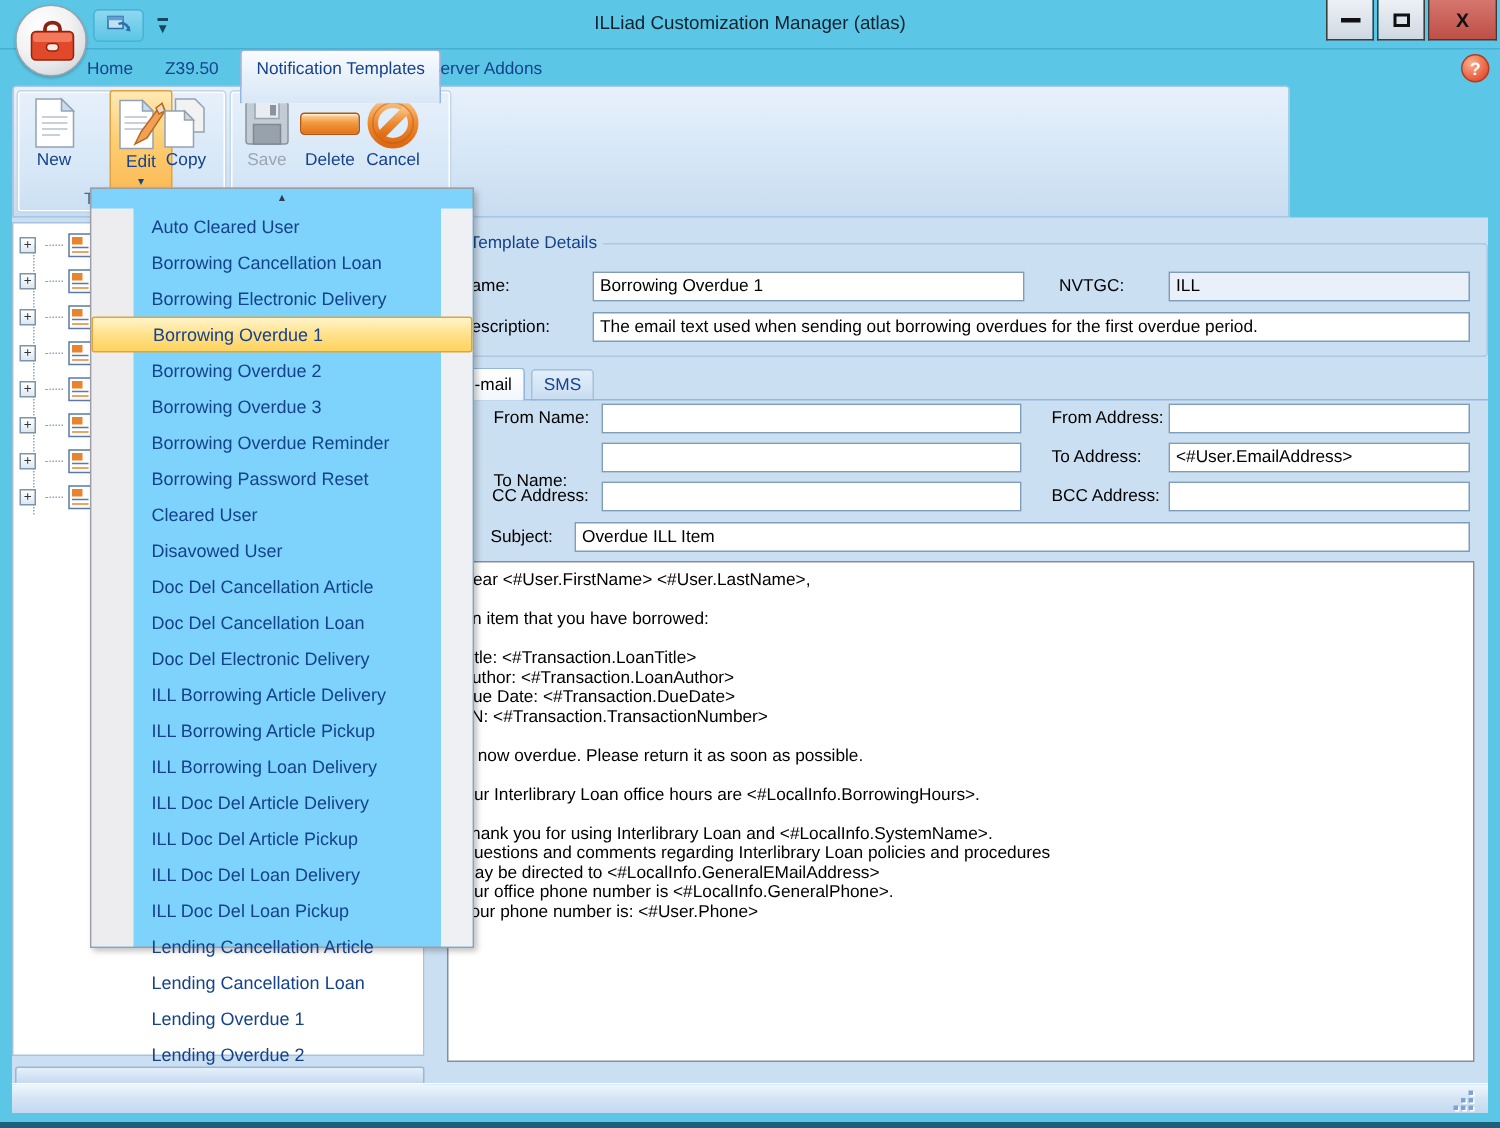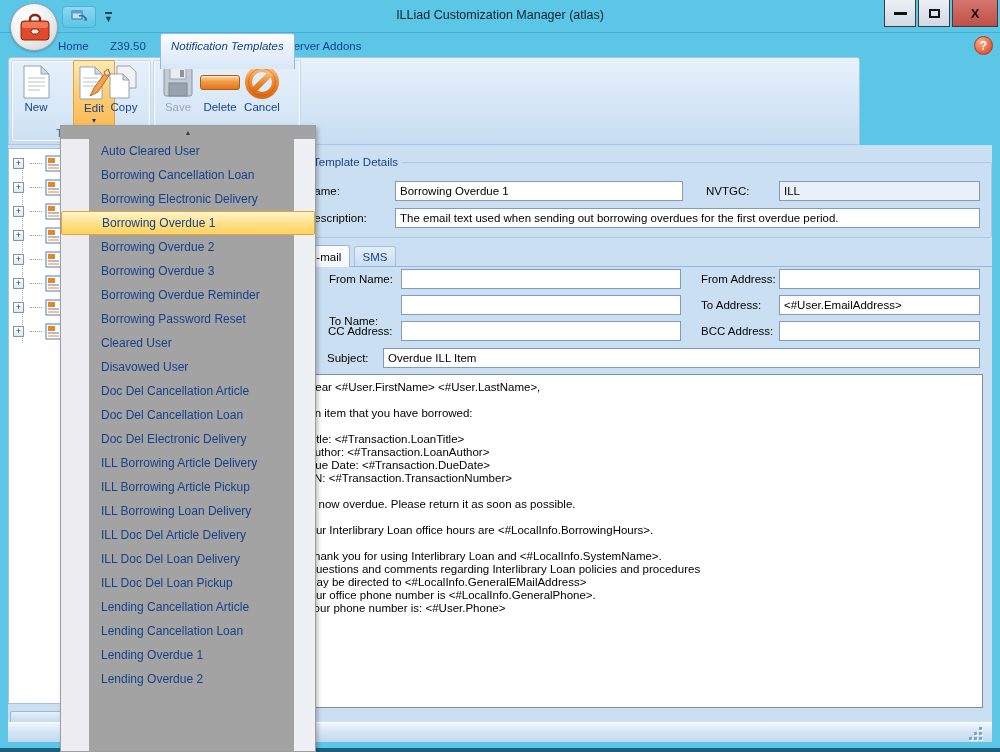--- a/index.html
+++ b/index.html
@@ -22,21 +22,21 @@
   .win-btn { width:32px; height:27px; border:1px solid #3c3c3c; border-top:none; background:linear-gradient(180deg,#EDF1F6,#CFD8E2); display:flex; align-items:center; justify-content:center; margin-left:2px; }
   .win-btn.close { width:46px; background:linear-gradient(180deg,#D4766E,#BF4F47); }
   .glyph-min { width:13px; height:3px; background:#111; }
   .glyph-max { width:11px; height:9px; border:2px solid #111; }
   .glyph-close { font-size:13px; font-weight:bold; color:#111; }
 
   
   .tabrow { position:absolute; left:8px; top:33px; width:984px; height:24px; }
   .rtab { position:absolute; top:2px; height:22px; line-height:22px; padding:0 10px; font-size:11.5px; color:#15428B; white-space:nowrap; }
   .rtab.active { top:0; height:36px; line-height:24px; background:linear-gradient(180deg,#FBFDFF 0%,#EAF2FB 40%,#D8E7F6 100%);
-      border:1px solid #96B7DD; border-bottom:none; border-radius:3px 3px 0 0; z-index:5;font-style:italic; }
+      border:1px solid #96B7DD; border-bottom:none; border-radius:3px 3px 0 0; z-index:5; }
   .help-btn { position:absolute; left:974px; top:36px; width:19px; height:19px; border-radius:50%;
       background:radial-gradient(circle at 35% 30%, #F9B08C, #E8593B 70%, #C43F24); border:1px solid #B23C22;
       color:#fff; font-size:12px; font-weight:bold; text-align:center; line-height:18px; z-index:6; }
 
   
   .ribbon { position:absolute; left:8px; top:57px; width:852px; height:88px;
       background:linear-gradient(180deg,#E8F1FB 0%,#D5E6F6 55%,#C8DDF1 100%);
       border:1px solid #A9C6E4; border-radius:3px 3px 0 0; }
   .ribbon-group { position:absolute; top:2px; height:82px; border:1px solid #C3D7EC; border-radius:3px;
       background:linear-gradient(180deg,#E6F0FB 0%,#D8E8F7 60%,#CCE0F3 100%); box-shadow:inset 0 0 0 1px #ffffff; }
@@ -80,21 +80,21 @@
       font-family:"Liberation Sans",sans-serif; }
 
   
   .statusbar { position:absolute; left:8px; top:722px; width:984px; height:20px;
       background:linear-gradient(180deg,#F0F6FC 0%,#D4E4F4 50%,#C3D9F0 100%); border-top:1px solid #fff; }
   .grip { position:absolute; right:10px; top:4px; width:14px; height:12px; }
   .grip i { position:absolute; width:3px; height:3px; background:#7EA3CF; box-shadow:1px 1px 0 #fff; }
   .bottom-edge { position:absolute; left:0; top:748px; width:1000px; height:4px; background:#1E5F7E; }
 
   
-  .menu { position:absolute; left:60px; top:125px; width:256px; height:627px; background:#a3a3a3;
+  .menu { position:absolute; left:60px; top:125px; width:256px; height:507px; background:#7dd3fc;
       border:1px solid #9B9FA5; box-shadow:2px 2px 4px rgba(0,0,0,.25); z-index:100; }
   .menu-gutter { position:absolute; left:0; top:13px; bottom:0; width:28px; background:#EDEDEF; }
   .menu-track { position:absolute; right:0; top:13px; bottom:0; width:21px; background:#EEF0F3; }
   .menu-scrollup { position:absolute; left:0; right:0; top:0; height:13px; text-align:center; font-size:7px; color:#31404F; line-height:13px; }
   .menu-items { position:absolute; left:0; right:0; top:13px; }
   .menu-item { height:24px; line-height:24px; padding-left:40px; font-size:12px; color:#15428B; white-space:nowrap; position:relative; }
   .menu-item.highlighted { background:linear-gradient(180deg,#FFF6D1 0%,#FFE globalThis 0%); }
   .menu-item.highlighted { background:linear-gradient(180deg,#FFF4C9 0%,#FFE18C 50%,#FFD35E 100%);
       border:1px solid #DFA53C; border-radius:2px; line-height:22px; }
 </style>
@@ -404,20 +404,21 @@
         <div class="menu-item">Borrowing Password Reset</div>
         <div class="menu-item">Cleared User</div>
         <div class="menu-item">Disavowed User</div>
         <div class="menu-item">Doc Del Cancellation Article</div>
         <div class="menu-item">Doc Del Cancellation Loan</div>
         <div class="menu-item">Doc Del Electronic Delivery</div>
         <div class="menu-item">ILL Borrowing Article Delivery</div>
         <div class="menu-item">ILL Borrowing Article Pickup</div>
         <div class="menu-item">ILL Borrowing Loan Delivery</div>
         <div class="menu-item">ILL Doc Del Article Delivery</div>
+        <div class="menu-item">ILL Doc Del Article Pickup</div>
         <div class="menu-item">ILL Doc Del Loan Delivery</div>
         <div class="menu-item">ILL Doc Del Loan Pickup</div>
         <div class="menu-item">Lending Cancellation Article</div>
         <div class="menu-item">Lending Cancellation Loan</div>
         <div class="menu-item">Lending Overdue 1</div>
         <div class="menu-item">Lending Overdue 2</div>
       </div>
   </div>
 
 </div>

